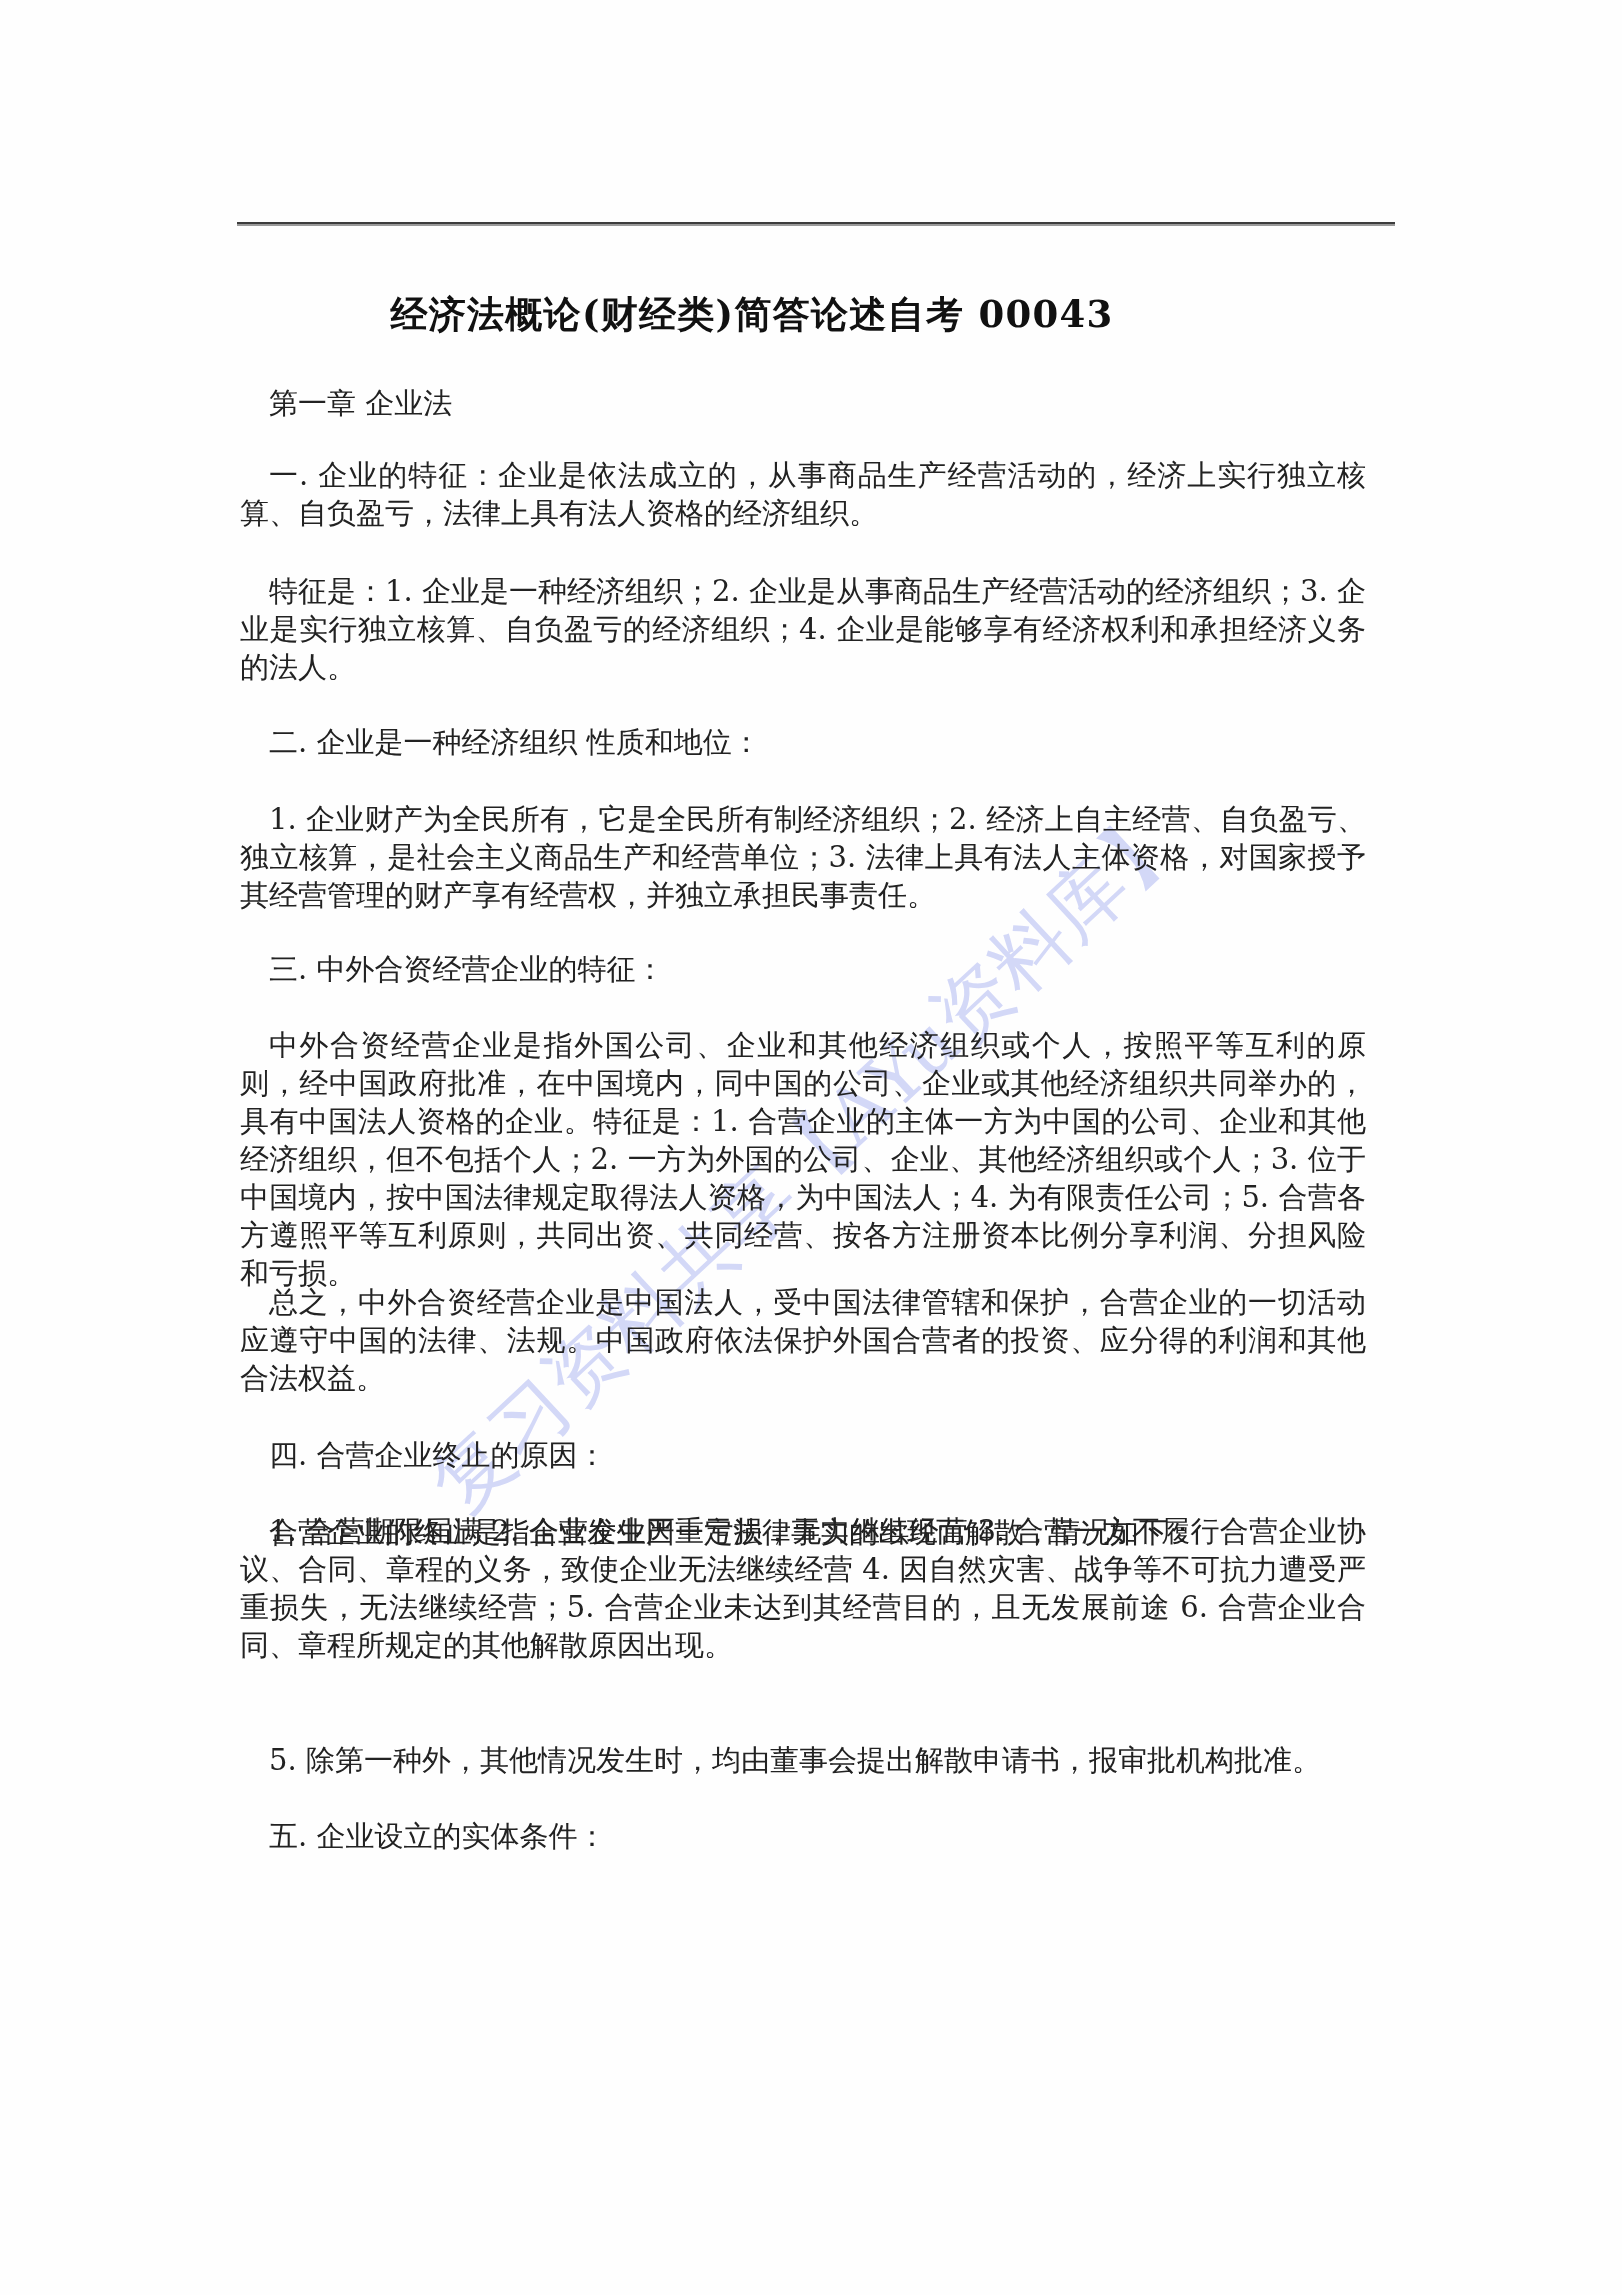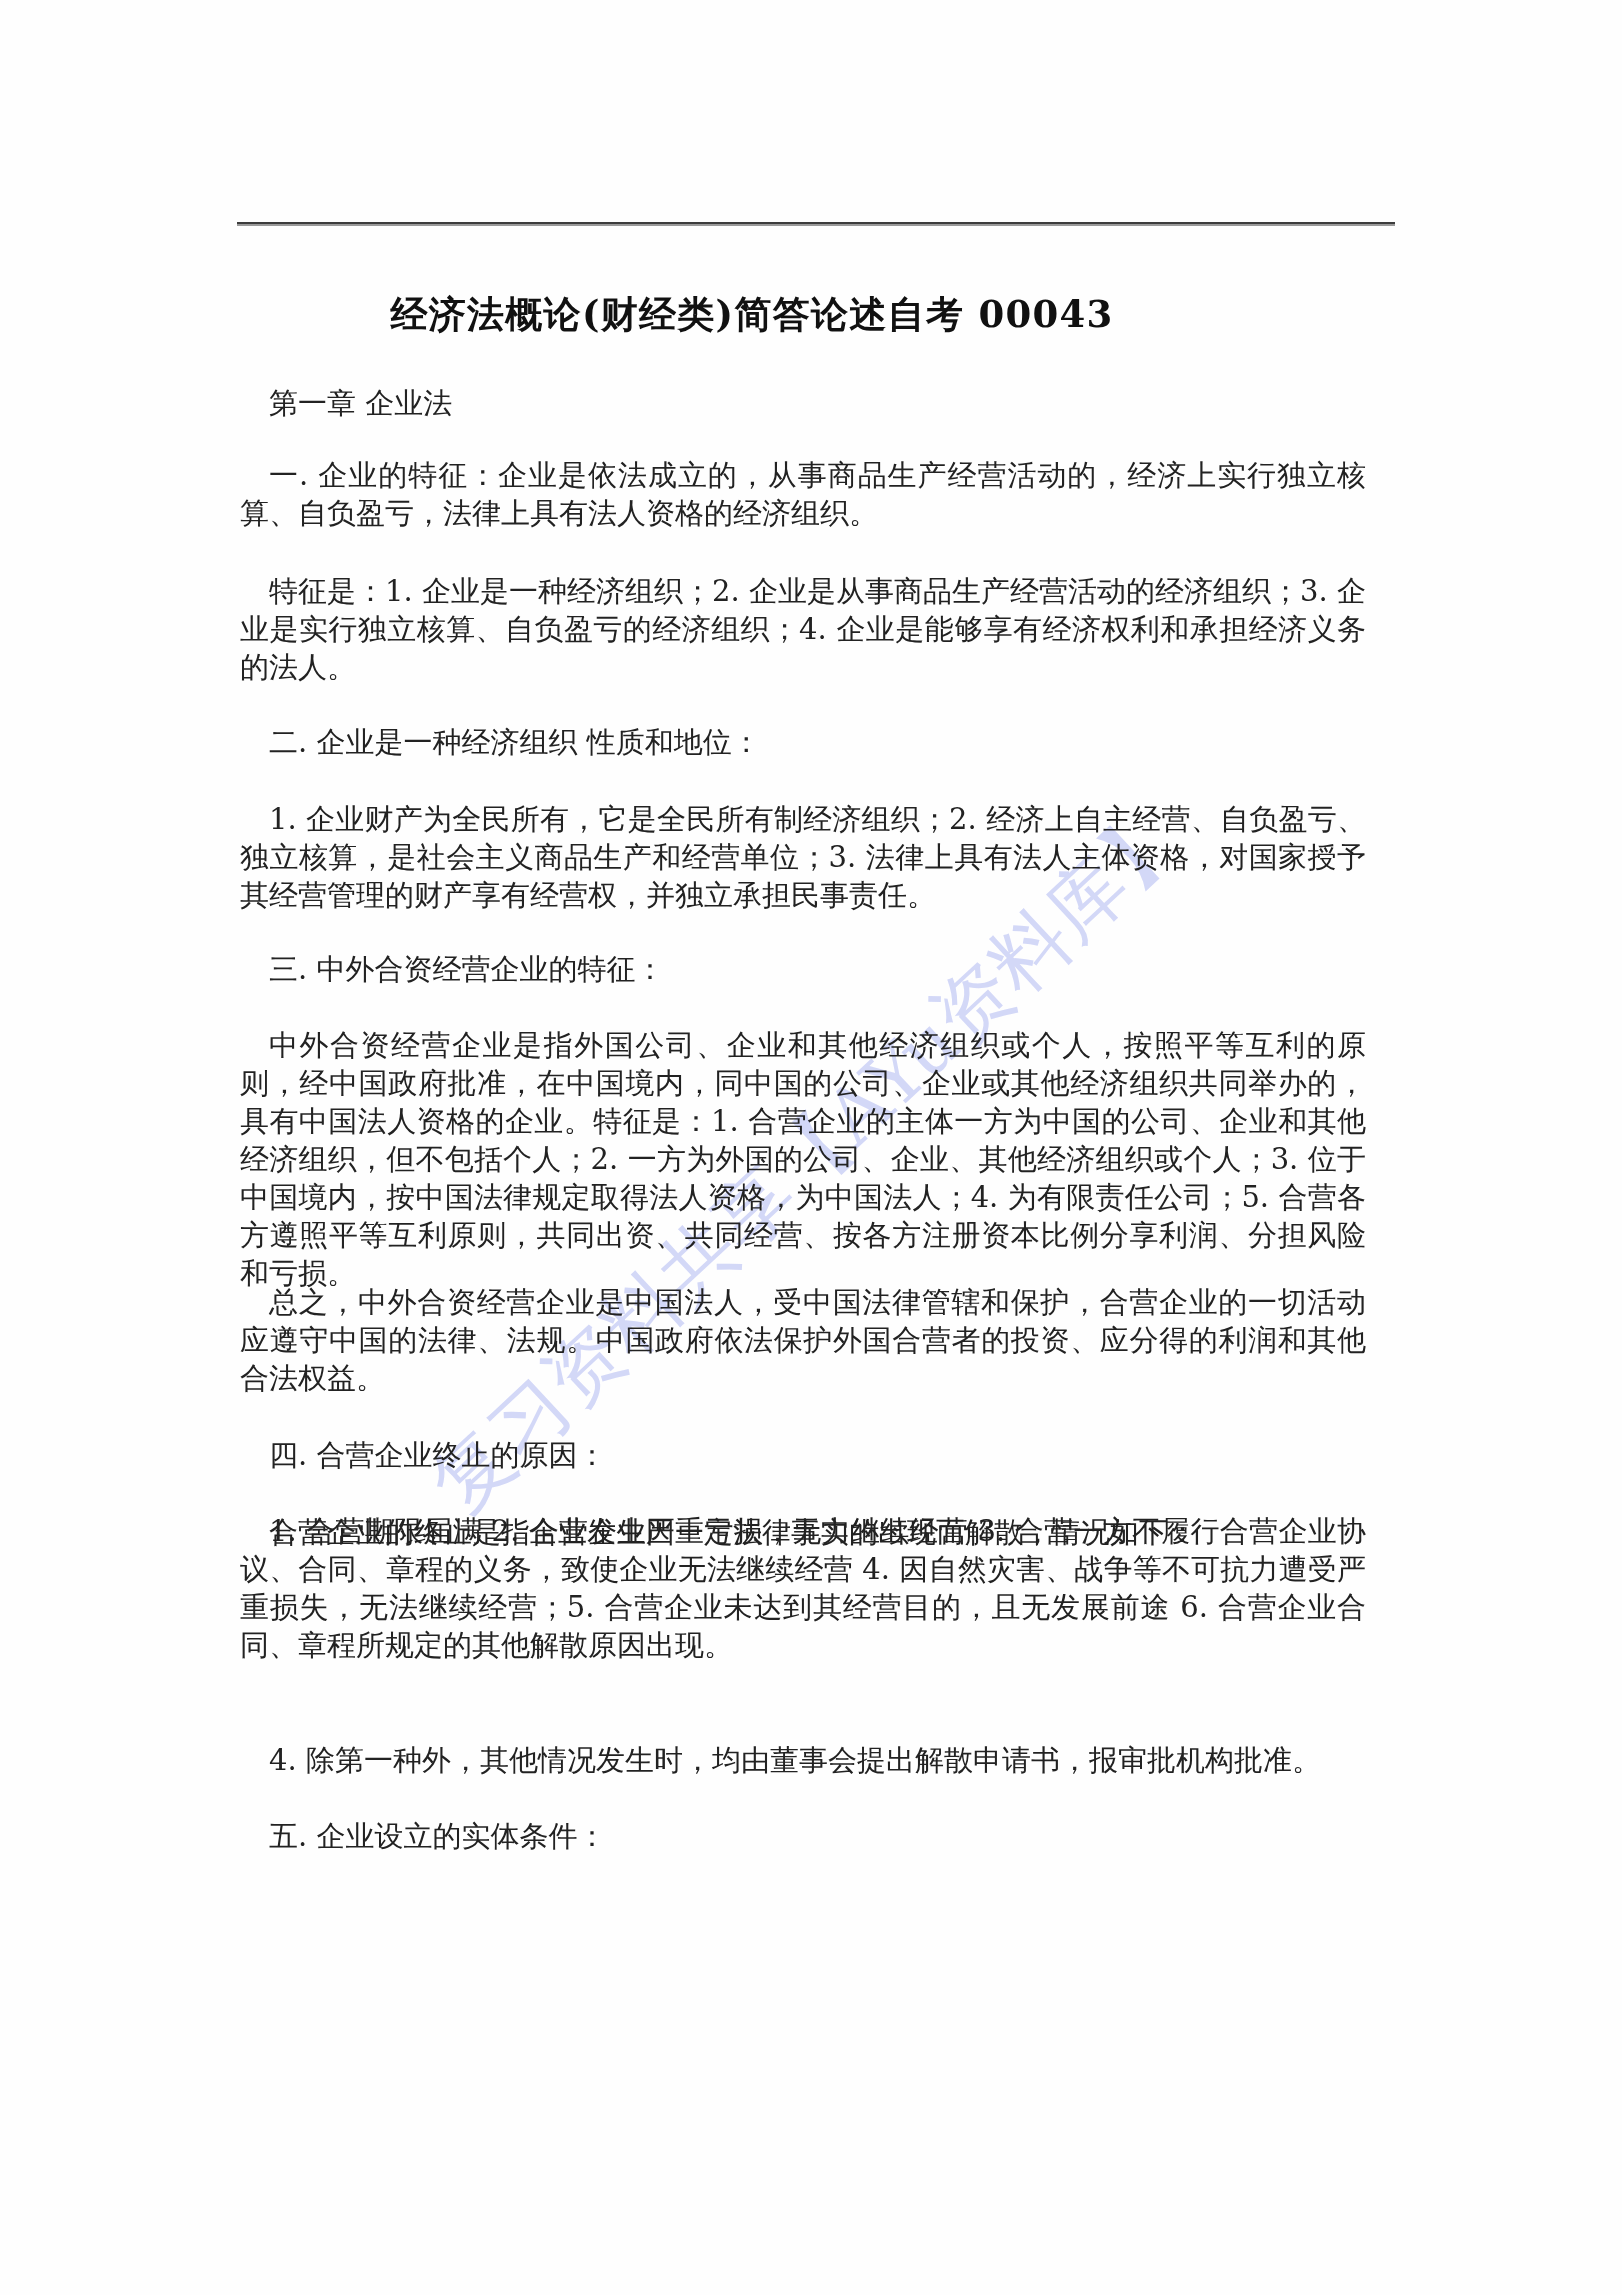--- a/index.html
+++ b/index.html
@@ -37,17 +37,17 @@
   <p class="p ind" style="top:723px;">二.  企业是一种经济组织 性质和地位：</p>
   <p class="p ind" style="top:800px;">1.  企业财产为全民所有，它是全民所有制经济组织；2.  经济上自主经营、自负盈亏、独立核算，是社会主义商品生产和经营单位；3.  法律上具有法人主体资格，对国家授予其经营管理的财产享有经营权，并独立承担民事责任。</p>
 
   <p class="p ind" style="top:950px;">三.  中外合资经营企业的特征：</p>
   <p class="p ind" style="top:1026px;">中外合资经营企业是指外国公司、企业和其他经济组织或个人，按照平等互利的原则，经中国政府批准，在中国境内，同中国的公司、企业或其他经济组织共同举办的，具有中国法人资格的企业。特征是：1.  合营企业的主体一方为中国的公司、企业和其他经济组织，但不包括个人；2.  一方为外国的公司、企业、其他经济组织或个人；3.  位于中国境内，按中国法律规定取得法人资格，为中国法人；4.  为有限责任公司；5.  合营各方遵照平等互利原则，共同出资、共同经营、按各方注册资本比例分享利润、分担风险和亏损。</p>
   <p class="p ind" style="top:1283px;">总之，中外合资经营企业是中国法人，受中国法律管辖和保护，合营企业的一切活动应遵守中国的法律、法规。中国政府依法保护外国合营者的投资、应分得的利润和其他合法权益。</p>
 
   <p class="p ind" style="top:1436px;">四.  合营企业终止的原因：</p>
   <p class="p ind" style="top:1513px;">合营企业的终止是指合营企业因一定法律事实的出现而解散，情况如下：</p>
   <p class="p ind" style="top:1512px;">1.  合营期限届满 2.  企业发生严重亏损，无力继续经营 3.  合营一方不履行合营企业协议、合同、章程的义务，致使企业无法继续经营 4.  因自然灾害、战争等不可抗力遭受严重损失，无法继续经营；5.  合营企业未达到其经营目的，且无发展前途 6.  合营企业合同、章程所规定的其他解散原因出现。</p>
-  <p class="p ind" style="top:1741px;">4.  除第一种外，其他情况发生时，均由董事会提出解散申请书，报审批机构批准。</p>
+  <p class="p ind" style="top:1741px;">5.  除第一种外，其他情况发生时，均由董事会提出解散申请书，报审批机构批准。</p>
 
   <p class="p ind" style="top:1817px;">五.  企业设立的实体条件：</p>
 </div>
 
 
 </body></html>

